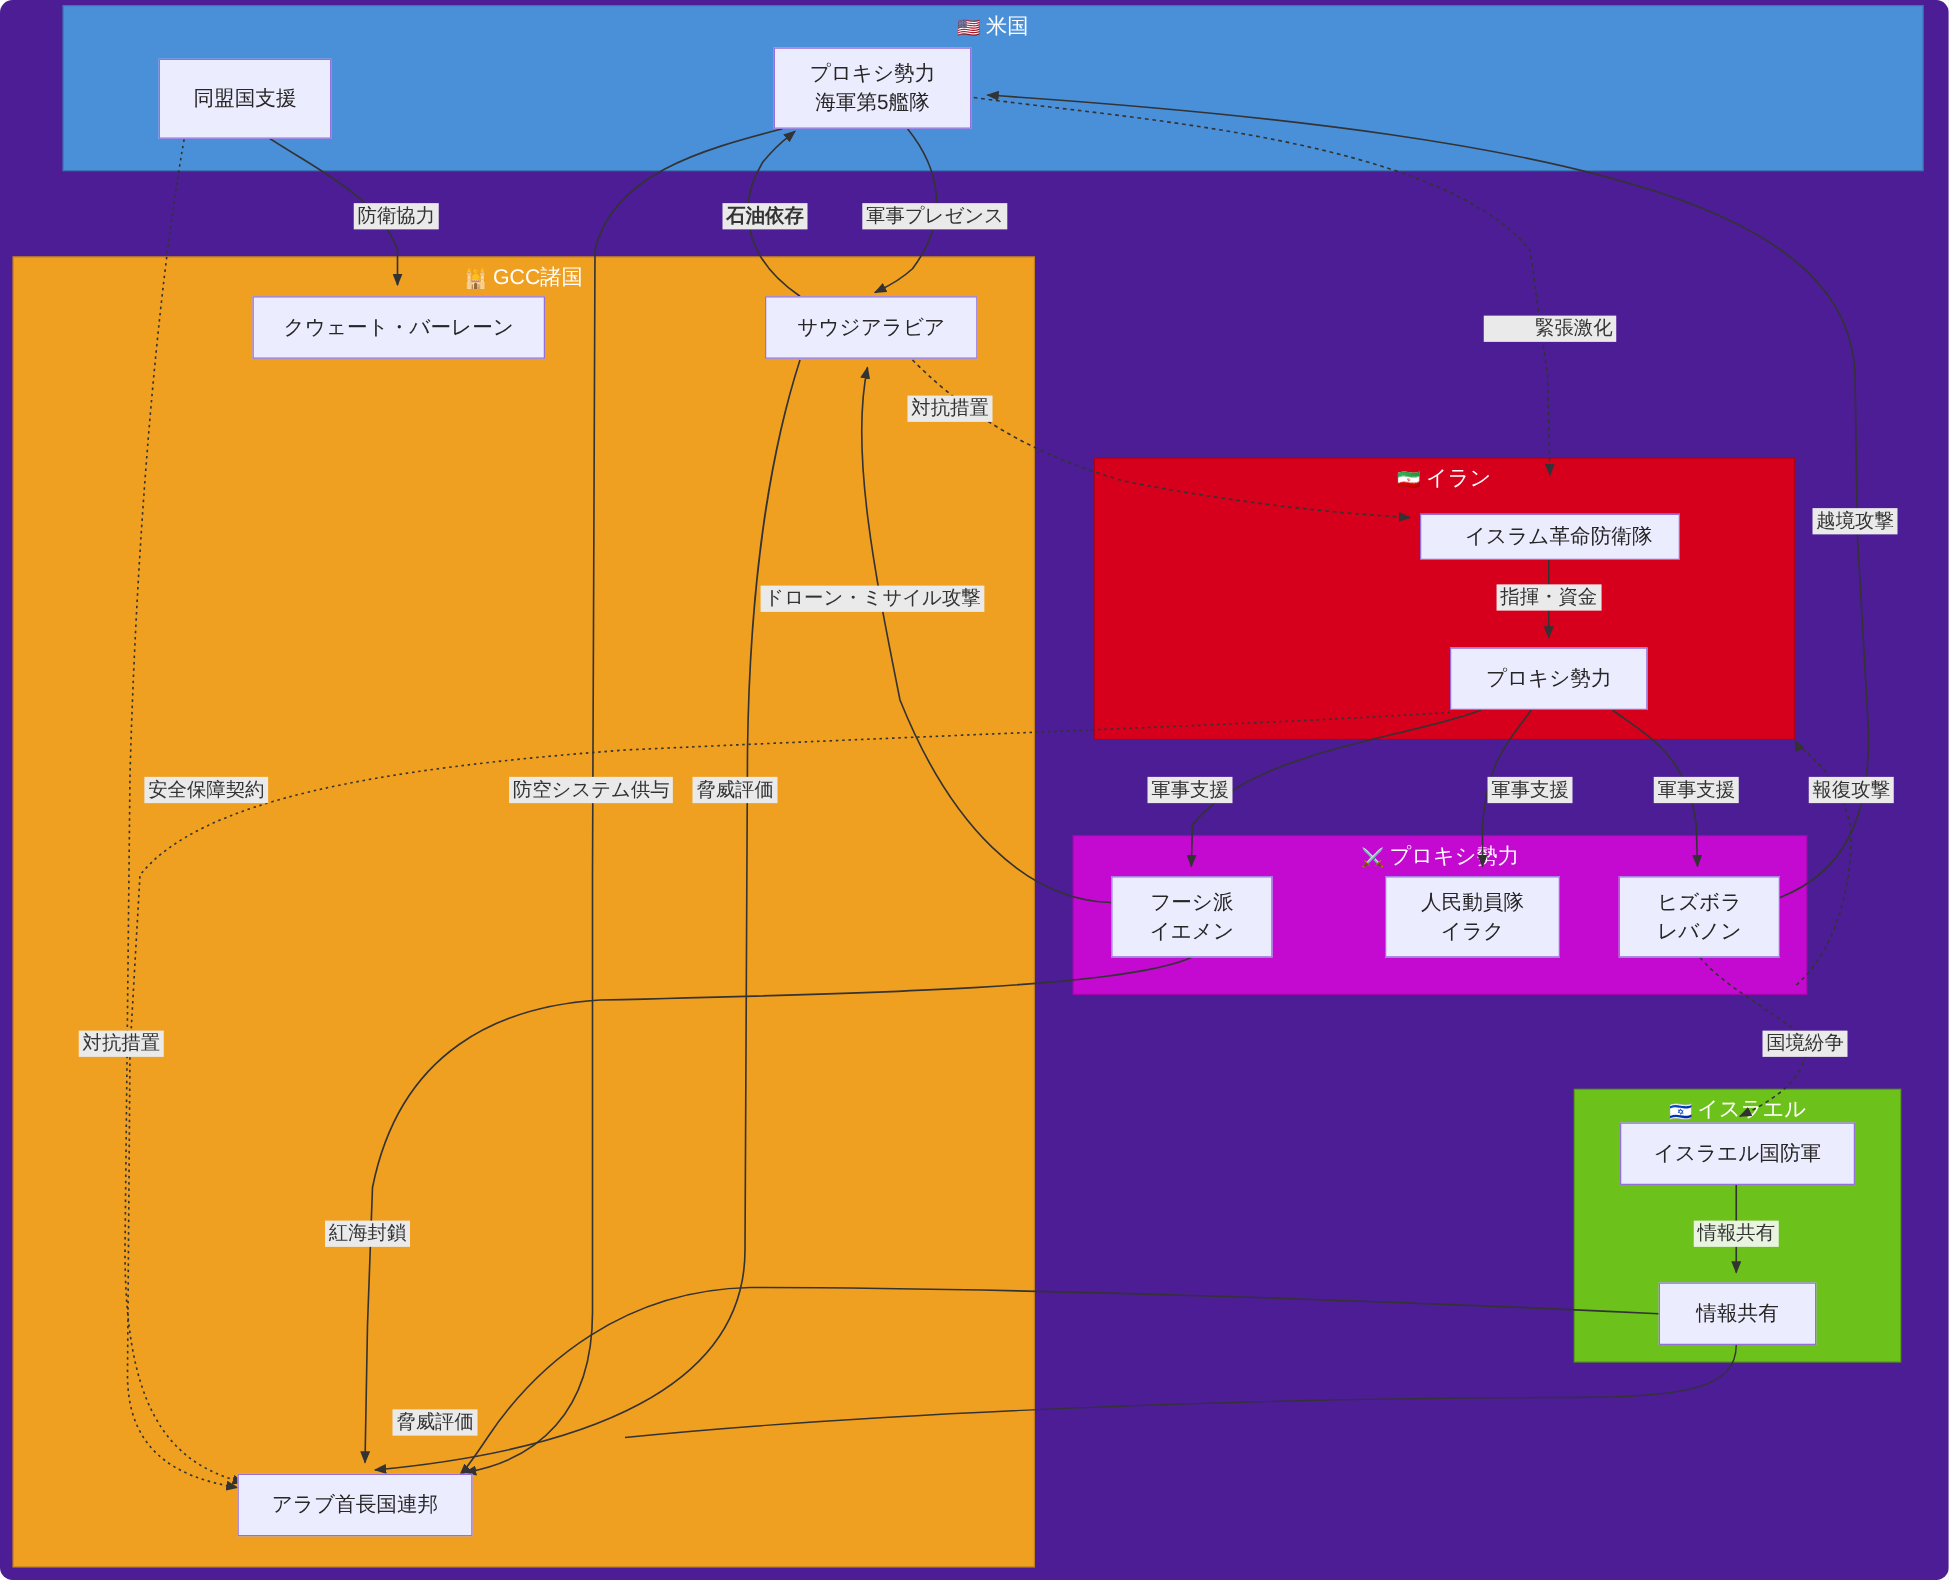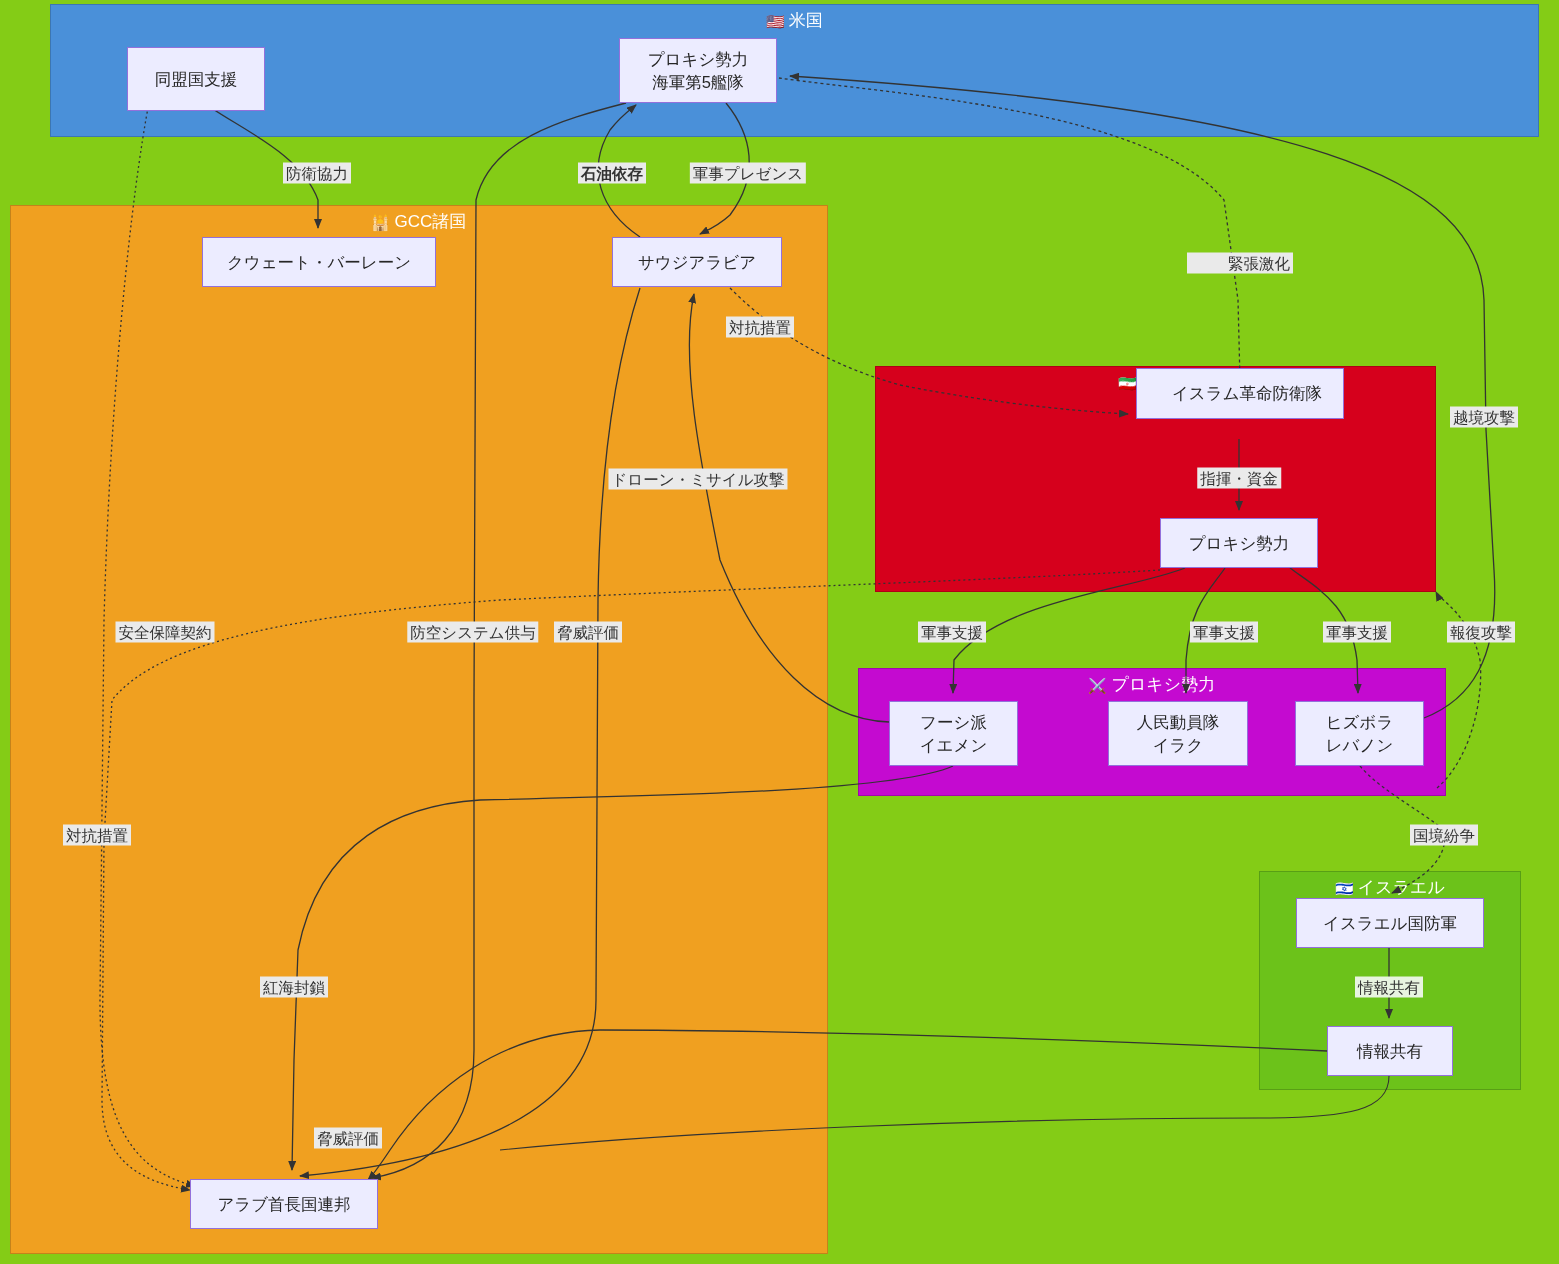--- a/index.html
+++ b/index.html
@@ -8,22 +8,23 @@
     padding: 0;
     background: #ffffff;
   }
   body {
     font-family: "Liberation Sans", "DejaVu Sans", sans-serif;
   }
   #diagram-root {
     position: relative;
     width: 1559px;
     height: 1264px;
-    background: #84cc16;
+    background: #4c1d95;
     overflow: hidden;
+    border-radius: 10px;
   }
   svg#edge-layer {
     position: absolute;
     left: 0;
     top: 0;
     width: 1559px;
     height: 1264px;
     pointer-events: none;
   }
   .cluster {
@@ -163,21 +164,21 @@
       </div>
       <div class="node" style="left: 202px; top: 237px; width: 234px; height: 50px;">
         <span class="line1">クウェート・バーレーン</span>
       </div>
       <div class="node" style="left: 612px; top: 237px; width: 170px; height: 50px;">
         <span class="line1">サウジアラビア</span>
       </div>
       <div class="node" style="left: 190px; top: 1179px; width: 188px; height: 50px;">
         <span class="line1">アラブ首長国連邦</span>
       </div>
-      <div class="node" style="left: 1136px; top: 368px; width: 208px; height: 51px; padding-left: 14px;">
+      <div class="node" style="left: 1136px; top: 411px; width: 208px; height: 37px; padding-left: 14px;">
         <span class="line1">イスラム革命防衛隊</span>
       </div>
       <div class="node" style="left: 1160px; top: 518px; width: 158px; height: 50px;">
         <span class="line1">プロキシ勢力</span>
       </div>
       <div class="node" style="left: 889px; top: 701px; width: 129px; height: 65px;">
         <span class="line1">フーシ派</span>
         <span class="line2">イエメン</span>
       </div>
       <div class="node" style="left: 1108px; top: 701px; width: 140px; height: 65px; align-items: center;">

